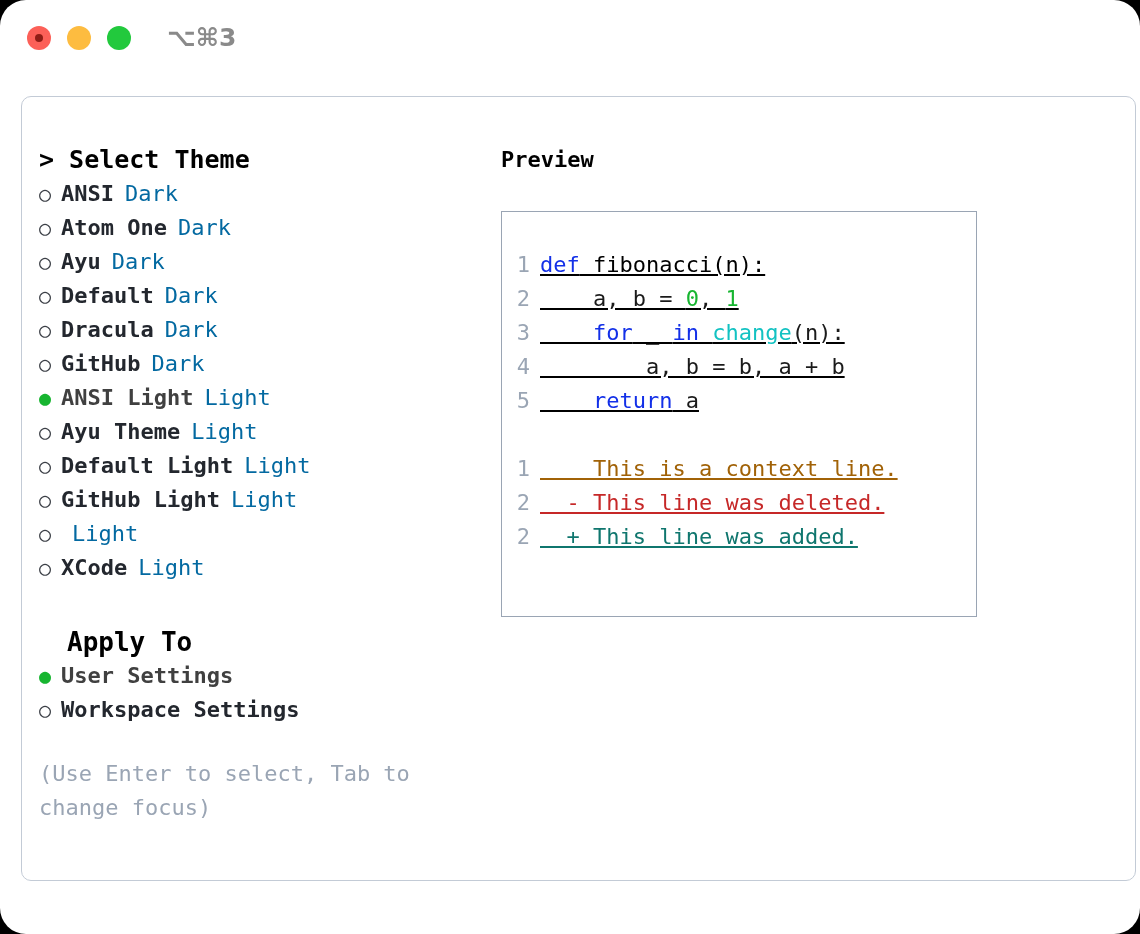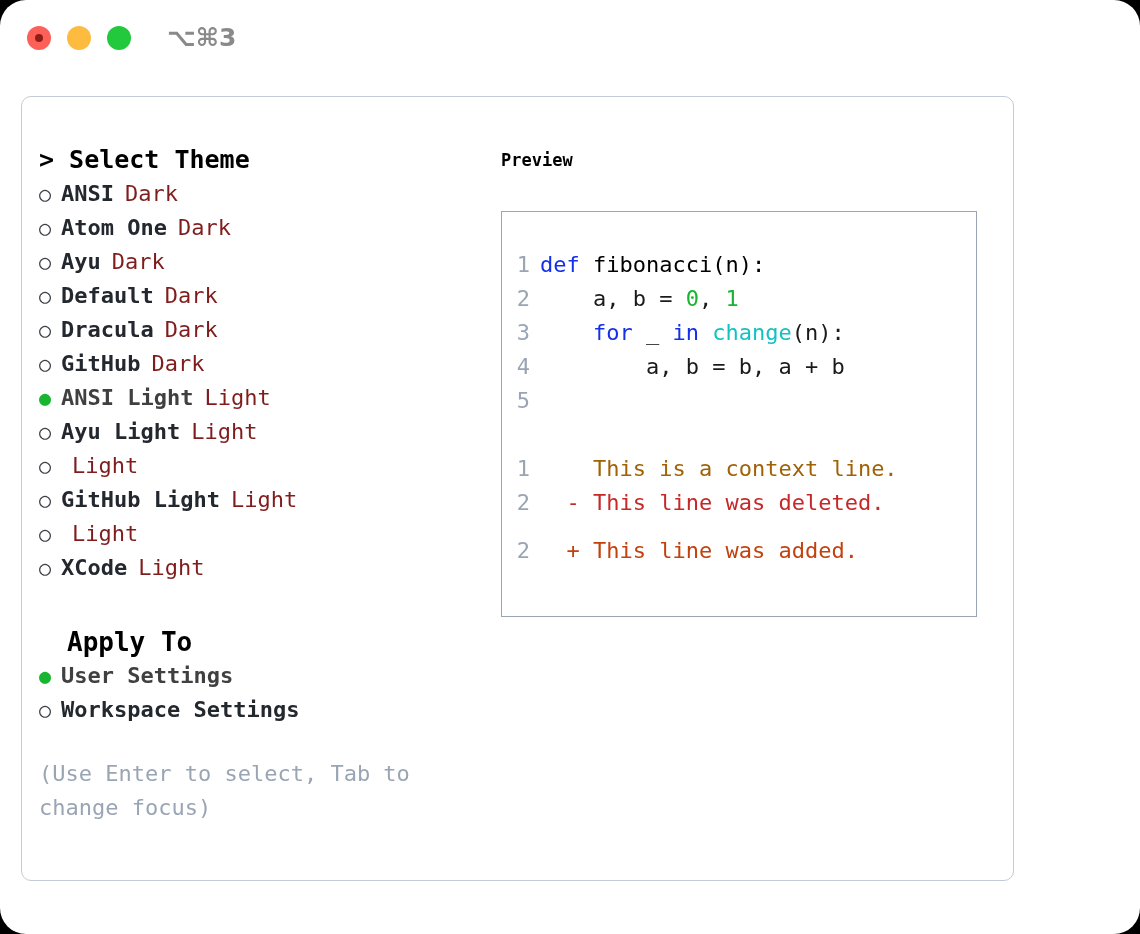--- a/index.html
+++ b/index.html
@@ -66,21 +66,21 @@
     color: #8a8a8a;
     letter-spacing: 0px;
     font-family: "DejaVu Sans", "Liberation Sans", sans-serif;
   }
 
   
   .panel {
     position: absolute;
     left: 21px;
     top: 96px;
-    width: 993px;
+    width: 1115px;
     height: 785px;
     border: 1.5px solid #c3cbd6;
     border-radius: 10px;
     box-sizing: border-box;
   }
 
   .content {
     position: absolute;
     left: 0; top: 0;
     width: 100%;
@@ -121,21 +121,21 @@
     color: #3b3f46;
     line-height: 34px;
   }
   .opt-row.selected .bullet { color: #17b530; }
   .opt-label {
     color: #23272e;
     font-weight: bold;
   }
   .opt-row.selected .opt-label { color: #404040; font-weight: bold; }
   .opt-badge {
-    color: #7f1d1d;
+    color: #0369a1;
     font-weight: normal;
     margin-left: 11px;
   }
 
   .apply-title {
     font-size: 26px;
     font-weight: bold;
     color: #000000;
     line-height: 34px;
     padding-left: 28px;
@@ -153,21 +153,21 @@
   }
 
   
   .right-col {
     position: absolute;
     left: 479px;
     top: 46px;
     width: 490px;
   }
   .preview-title {
-    font-size: 17px;
+    font-size: 22px;
     font-weight: bold;
     color: #000000;
     line-height: 34px;
     white-space: pre;
   }
   .preview-box {
     margin-top: 34px;
     width: 476px;
     height: 406px;
     border: 1.5px solid #9aa5b4;
@@ -185,33 +185,33 @@
   }
   .lineno {
     display: inline-block;
     width: 38px;
     flex: 0 0 38px;
     text-align: right;
     color: #9aa5b4;
     padding-right: 10px;
     box-sizing: border-box;
   }
-  .code-text { white-space: pre; }
+  .code-text { white-space: pre; text-decoration: underline; }
 
   .tok-kw  { color: #1330e8; }
   .tok-fn  { color: #000000; }
   .tok-bi  { color: #12c2c2; }
   .tok-num { color: #17b530; }
   .tok-txt { color: #1a1a1a; }
 
   .gap { height: 34px; }
 
   .diff-ctx { color: #a16207; }
   .diff-del { color: #c62828; }
-  .diff-add { color: #c2410c; margin-top: 14px; }
+  .diff-add { color: #0f766e; }
 </style>
 </head>
 <body>
 
 <div class="screen">
 
   <div class="titlebar">
     <div class="lights">
       <div class="light red"></div>
       <div class="light yellow"></div>
@@ -226,22 +226,22 @@
       <div class="left-col">
         <div class="section-title">&gt; Select Theme</div>
         <div class="opt-list" id="theme-list">
             <div class="opt-row"><span class="bullet">○</span><span class="opt-label">ANSI</span><span class="opt-badge">Dark</span></div>
             <div class="opt-row"><span class="bullet">○</span><span class="opt-label">Atom One</span><span class="opt-badge">Dark</span></div>
             <div class="opt-row"><span class="bullet">○</span><span class="opt-label">Ayu</span><span class="opt-badge">Dark</span></div>
             <div class="opt-row"><span class="bullet">○</span><span class="opt-label">Default</span><span class="opt-badge">Dark</span></div>
             <div class="opt-row"><span class="bullet">○</span><span class="opt-label">Dracula</span><span class="opt-badge">Dark</span></div>
             <div class="opt-row"><span class="bullet">○</span><span class="opt-label">GitHub</span><span class="opt-badge">Dark</span></div>
             <div class="opt-row selected"><span class="bullet">●</span><span class="opt-label">ANSI Light</span><span class="opt-badge">Light</span></div>
-            <div class="opt-row"><span class="bullet">○</span><span class="opt-label">Ayu Light</span><span class="opt-badge">Light</span></div>
-            <div class="opt-row"><span class="bullet">○</span><span class="opt-badge">Light</span></div>
+            <div class="opt-row"><span class="bullet">○</span><span class="opt-label">Ayu Theme</span><span class="opt-badge">Light</span></div>
+            <div class="opt-row"><span class="bullet">○</span><span class="opt-label">Default Light</span><span class="opt-badge">Light</span></div>
             <div class="opt-row"><span class="bullet">○</span><span class="opt-label">GitHub Light</span><span class="opt-badge">Light</span></div>
             <div class="opt-row"><span class="bullet">○</span><span class="opt-badge">Light</span></div>
             <div class="opt-row"><span class="bullet">○</span><span class="opt-label">XCode</span><span class="opt-badge">Light</span></div>
           </div>
 
         <div class="apply-title">Apply To</div>
         <div class="opt-list" id="apply-list">
             <div class="opt-row selected"><span class="bullet">●</span><span class="opt-label">User Settings</span></div>
             <div class="opt-row"><span class="bullet">○</span><span class="opt-label">Workspace Settings</span></div>
           </div>
@@ -250,21 +250,21 @@
       </div>
 
       <div class="right-col">
         <div class="preview-title">Preview</div>
         <div class="preview-box">
           <div id="code-block">
               <div class="code-line"><span class="lineno">1</span><span class="code-text"><span class="tok-kw">def</span><span class="tok-txt"> </span><span class="tok-fn">fibonacci(n):</span></span></div>
               <div class="code-line"><span class="lineno">2</span><span class="code-text"><span class="tok-txt">    a, b = </span><span class="tok-num">0</span><span class="tok-txt">, </span><span class="tok-num">1</span></span></div>
               <div class="code-line"><span class="lineno">3</span><span class="code-text"><span class="tok-txt">    </span><span class="tok-kw">for</span><span class="tok-txt"> _ </span><span class="tok-kw">in</span><span class="tok-txt"> </span><span class="tok-bi">change</span><span class="tok-txt">(n):</span></span></div>
               <div class="code-line"><span class="lineno">4</span><span class="code-text"><span class="tok-txt">        a, b = b, a + b</span></span></div>
-              <div class="code-line"><span class="lineno">5</span></div>
+              <div class="code-line"><span class="lineno">5</span><span class="code-text"><span class="tok-txt">    </span><span class="tok-kw">return</span><span class="tok-txt"> a</span></span></div>
             </div>
           <div class="gap"></div>
           <div id="diff-block">
               <div class="code-line"><span class="lineno">1</span><span class="code-text diff-ctx">    This is a context line.</span></div>
               <div class="code-line"><span class="lineno">2</span><span class="code-text diff-del">  - This line was deleted.</span></div>
               <div class="code-line"><span class="lineno">2</span><span class="code-text diff-add">  + This line was added.</span></div>
             </div>
         </div>
       </div>
 

